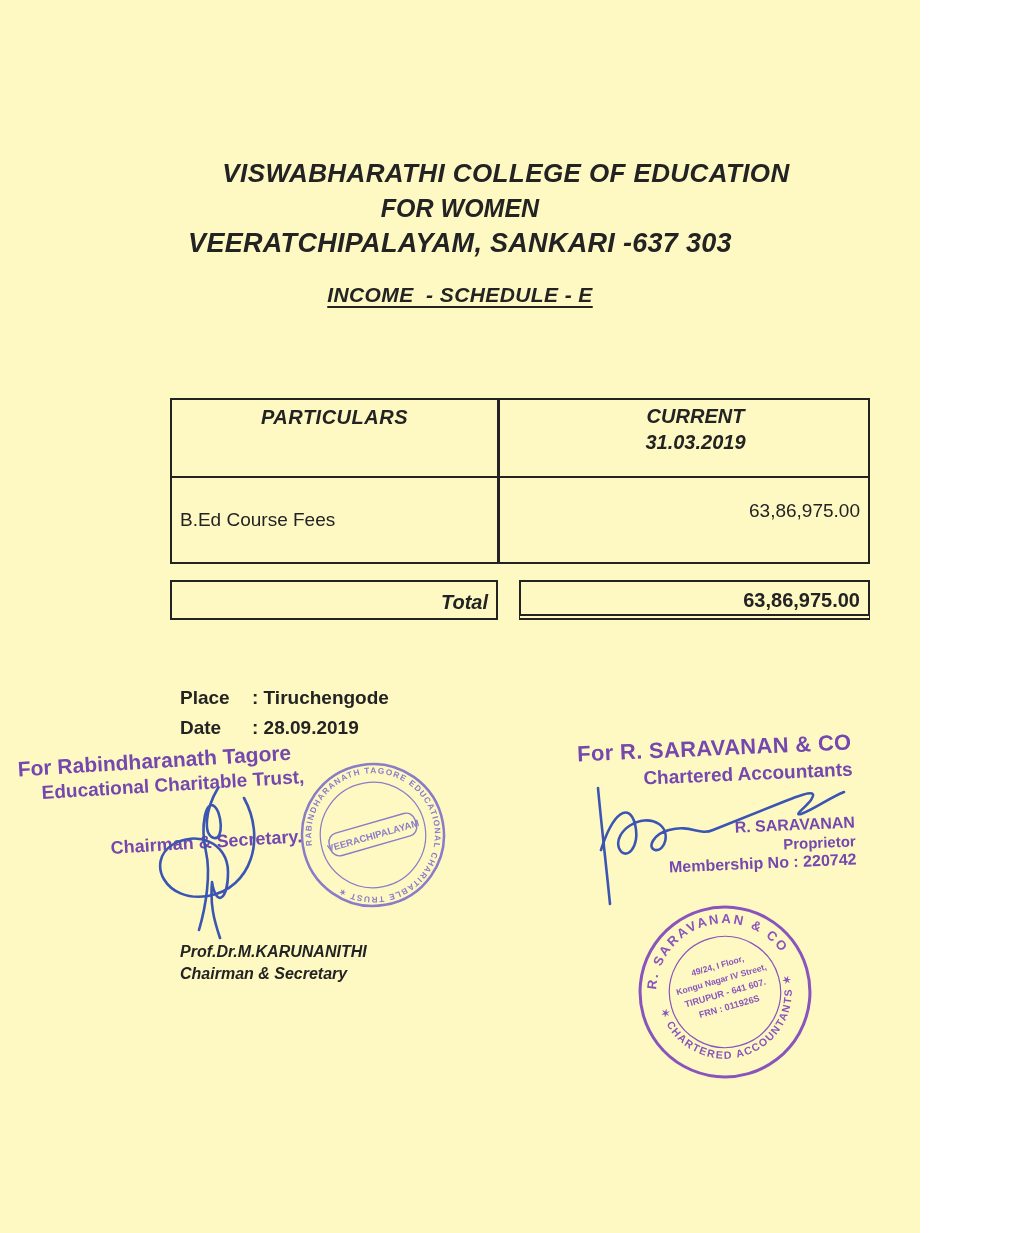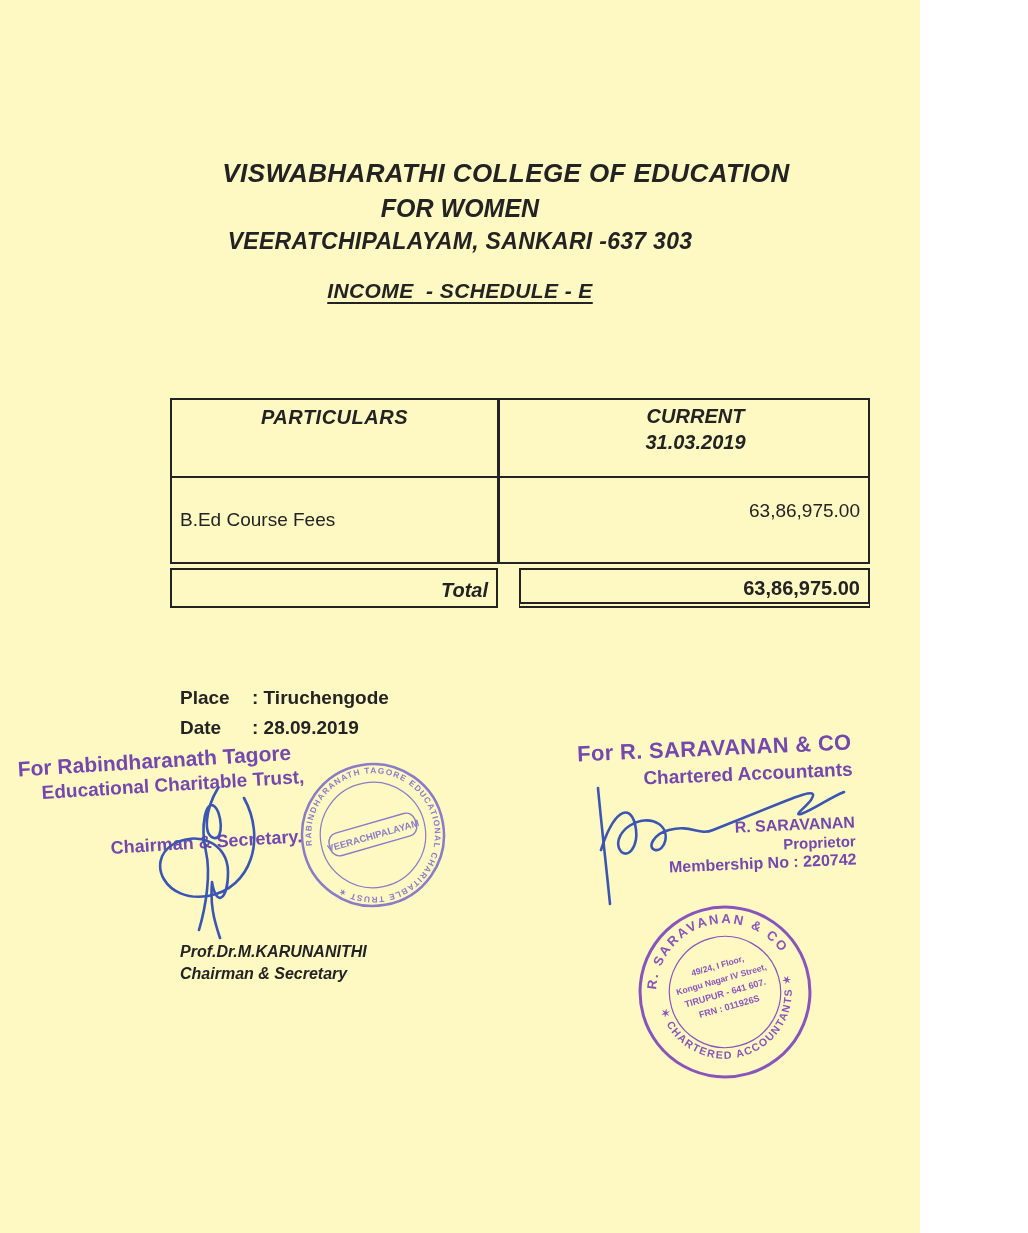--- a/index.html
+++ b/index.html
@@ -6,39 +6,39 @@
   .page{
     position:relative;width:920px;height:1233px;background:#fef9c3;
     font-family:"Liberation Sans", sans-serif;overflow:hidden;
     color:var(--ink,#232323);
   }
   
   .doc-header{position:absolute;top:158px;left:0;width:100%;text-align:center;
     font-style:italic;font-weight:bold;color:var(--ink,#232323);}
   .college-name{font-size:26px;letter-spacing:.4px;transform:translateX(46px);}
   .college-subtitle{font-size:25px;margin-top:5px;}
-  .college-address{font-size:23px;margin-top:5px;letter-spacing:.3px;}
+  .college-address{font-size:27px;margin-top:5px;letter-spacing:.3px;}
   .schedule-title{display:inline-block;font-size:21px;margin-top:24px;
     text-decoration:underline;text-underline-offset:4px;text-decoration-thickness:2px;
     white-space:pre;letter-spacing:.4px;}
   
   .fin-table{position:absolute;left:170px;top:398px;width:700px;}
   .tr{display:flex;box-sizing:border-box;}
   .tr.head{height:80px;border:2px solid var(--ink,#2a2a2a);}
   .c1{width:328px;box-sizing:border-box;}
   .c2{flex:1;box-sizing:border-box;}
   .head .c1{border-right:3px solid var(--ink,#2a2a2a);font-weight:bold;font-style:italic;
     font-size:20px;text-align:center;padding-top:6px;letter-spacing:.5px;}
   .head .c2{text-align:center;font-weight:bold;font-style:italic;font-size:20px;
     padding-top:4px;line-height:1.28;padding-left:23px;}
   .tr.body{height:86px;border:2px solid var(--ink,#2a2a2a);border-top:none;}
   .body .c1{border-right:3px solid var(--ink,#2a2a2a);font-size:19px;
     display:flex;align-items:center;padding-left:8px;}
   .body .c2{font-size:19px;text-align:right;padding:22px 8px 0 0;}
-  .tr.totalrow{margin-top:4px;height:40px;gap:18px;}
+  .tr.totalrow{margin-top:16px;height:40px;gap:18px;}
   .totalrow .c1{border:2px solid var(--ink,#2a2a2a);font-weight:bold;font-style:italic;
     font-size:20px;text-align:right;padding:9px 8px 0 0;}
   .totalrow .c2{border:2px solid var(--ink,#2a2a2a);border-bottom:6px double var(--ink,#2a2a2a);
     margin-left:3px;font-weight:bold;font-size:20px;text-align:right;padding:7px 8px 0 0;}
   
   .attestation{position:absolute;left:180px;top:687px;font-weight:bold;font-size:19px;}
   .att-row{display:flex;margin-bottom:8px;}
   .att-label{width:72px;}
   
   .trust-stamp{position:absolute;left:6px;top:749px;width:302px;

